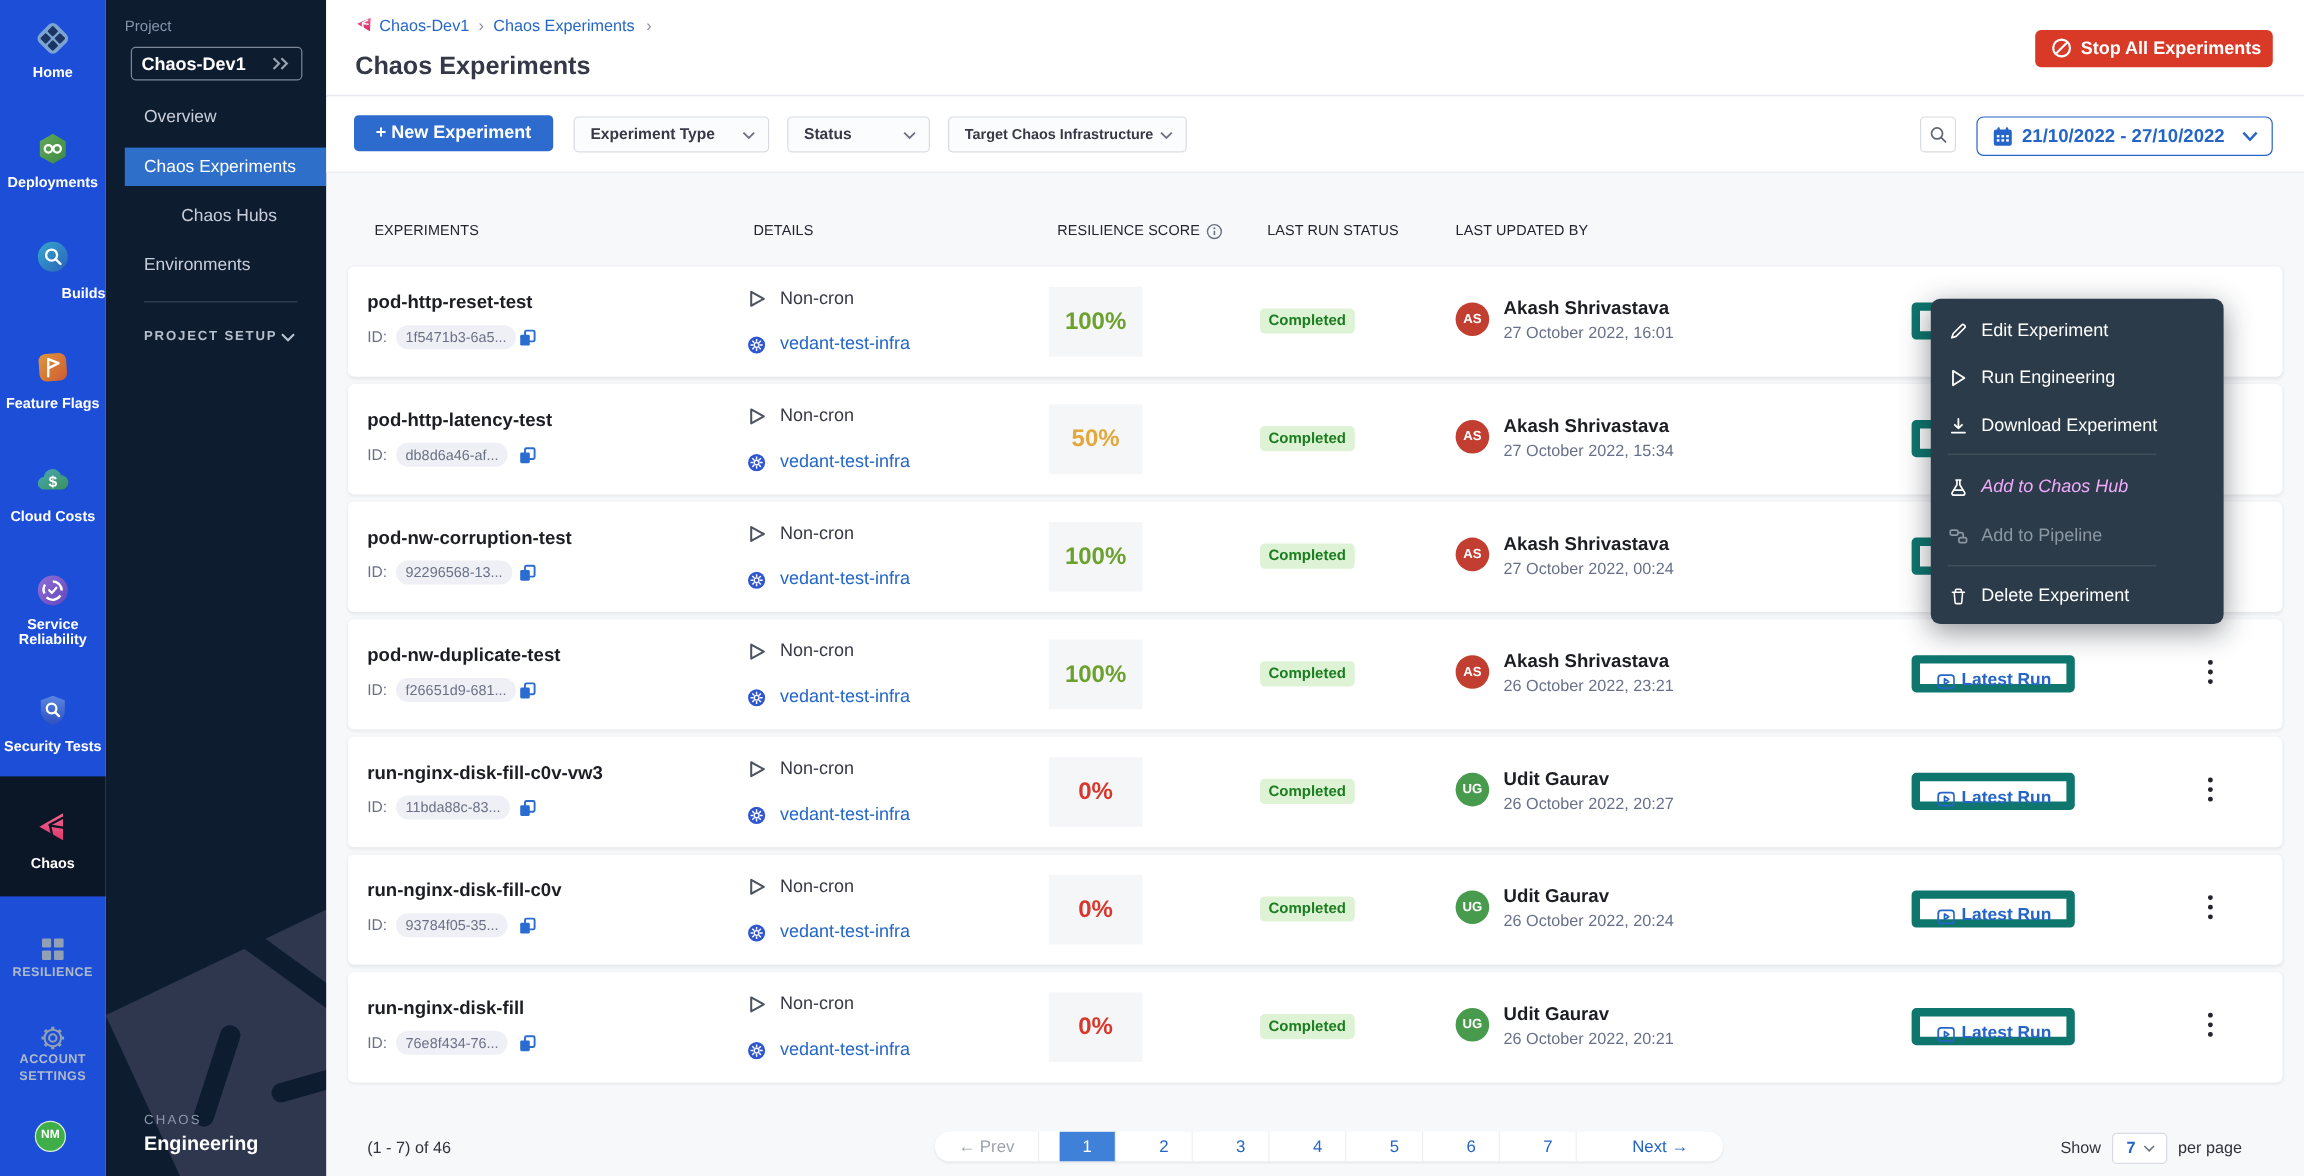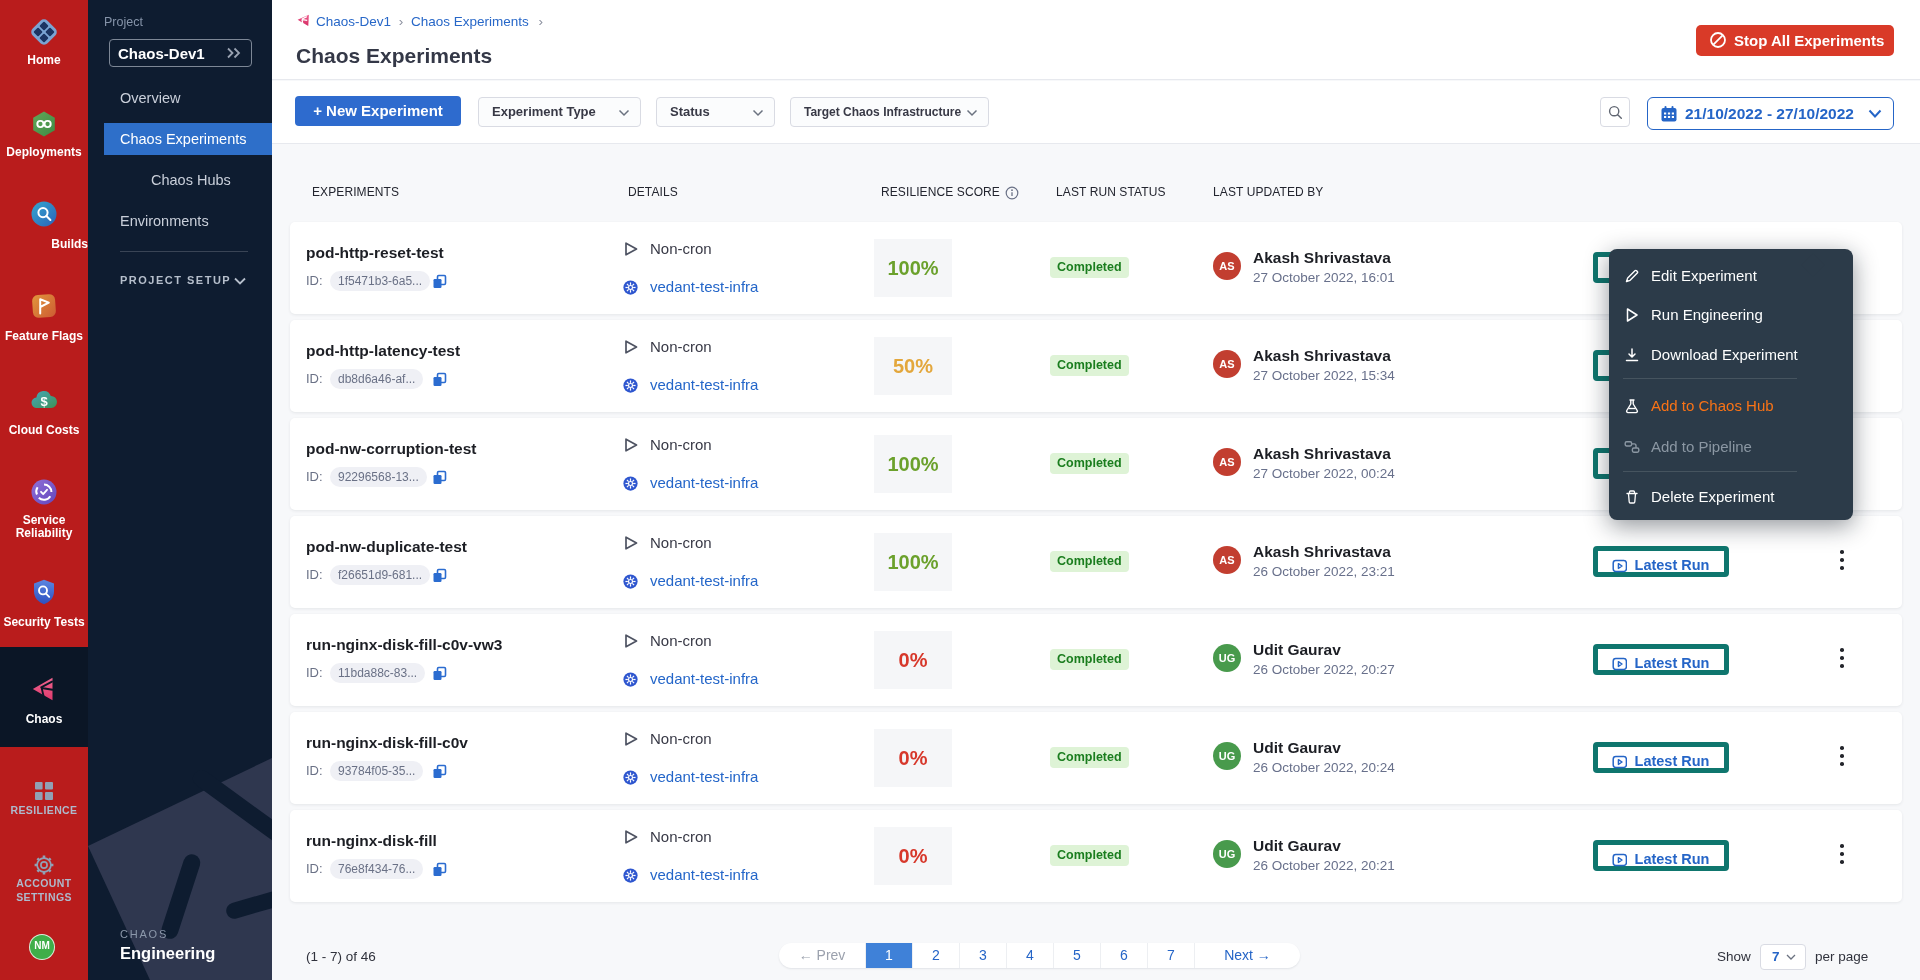--- a/index.html
+++ b/index.html
@@ -1,18 +1,18 @@
 <!DOCTYPE html>
 <html><head><meta charset="utf-8">
 <style>
 *{margin:0;padding:0;box-sizing:border-box;font-family:"Liberation Sans",sans-serif;}
 html,body{width:1920px;height:980px;overflow:hidden;background:#fff;position:relative;}
 .abs{position:absolute;}
 
-#rail{position:absolute;left:0;top:0;width:88px;height:980px;background:#b91c1c;}
+#rail{position:absolute;left:0;top:0;width:88px;height:980px;background:#1d4ed8;}
 .raillabel{position:absolute;left:0;width:88px;text-align:center;color:#fff;font-size:12px;font-weight:700;line-height:13px;}
 .raillabel2{position:absolute;left:0;width:88px;text-align:center;color:#aebacc;font-size:10.5px;font-weight:700;letter-spacing:.4px;line-height:14px;}
 #chaosblock{position:absolute;left:0;top:647px;width:88px;height:100px;background:#0b1626;}
 
 #subnav{position:absolute;left:88px;top:0;width:184px;height:980px;background:#0e1c30;overflow:hidden;}
 .snitem{position:absolute;left:0;width:184px;height:32px;line-height:32px;padding-left:32px;color:#c9cfda;font-size:14.5px;}
 .snsel{background:#2e6fc9;color:#fff;left:16px;width:168px;padding-left:16px;border-radius:0 0 0 0;}
 
 #main{position:absolute;left:272px;top:0;width:1648px;height:980px;background:#f7f8fa;}
 #hdr{position:absolute;left:0;top:0;width:1648px;height:80px;background:#fff;border-bottom:1px solid #e7e9ee;}
@@ -24,29 +24,29 @@
 .ename{position:absolute;left:16px;top:22px;font-size:15.5px;font-weight:700;color:#1c1e24;}
 .idlab{position:absolute;left:16px;top:51px;font-size:13px;color:#6a7186;}
 .idpill{position:absolute;left:40px;top:49px;height:20px;line-height:20px;padding:0 8px;background:#eff0f5;border-radius:10px;font-size:12px;color:#6a7186;}
 .noncron{position:absolute;left:360px;top:18px;font-size:15px;color:#383946;}
 .infra{position:absolute;left:360px;top:56px;font-size:15px;color:#2466c9;}
 .scorebox{position:absolute;left:584px;top:17px;width:78px;height:58px;background:#f5f6f8;text-align:center;line-height:58px;font-size:20px;font-weight:700;}
 .badge{position:absolute;left:760px;top:35px;height:21px;line-height:21px;padding:0 7px;background:#def3d6;border-radius:4px;font-size:12.5px;font-weight:600;color:#1a7d1e;}
 .avatar{position:absolute;left:923px;top:30px;width:28px;height:28px;border-radius:50%;color:#fff;font-size:11px;font-weight:700;text-align:center;line-height:28px;}
 .uname{position:absolute;left:963px;top:27px;font-size:15.5px;font-weight:700;color:#1c1e24;}
 .udate{position:absolute;left:963px;top:48px;font-size:13.5px;color:#68708b;}
-.lrbtn{position:absolute;left:1303px;top:30px;width:136px;height:31px;border:5px solid #0f766e;border-radius:4px;background:#fff;color:#2565c7;font-size:14.5px;font-weight:700;text-align:center;line-height:29px;}
+.lrbtn{position:absolute;left:1303px;top:30px;width:136px;height:31px;border:7px solid #0f766e;border-radius:4px;background:#fff;color:#2565c7;font-size:14.5px;font-weight:700;text-align:center;line-height:29px;}
 .kebab{position:absolute;left:1550px;top:34px;width:4px;}
 .kebab i{display:block;width:3.6px;height:3.6px;border-radius:50%;background:#24262c;margin:0 0 4.4px 0;}
 
 #cmenu{position:absolute;left:1337px;top:249px;width:244px;height:271px;background:#2c3b49;border-radius:8px;box-shadow:0 6px 24px rgba(10,20,30,.45);z-index:50;}
 .mi{position:absolute;left:42px;font-size:15px;color:#fdfefe;white-space:nowrap;}
 .mdiv{position:absolute;left:14px;width:174px;height:1px;background:#46545f;}
 
-#pgbar{position:absolute;left:507px;top:943px;height:25px;background:#fff;border-radius:13px;box-shadow:0 1px 2px rgba(40,50,70,.10);display:flex;overflow:hidden;}
+#pgbar{position:absolute;left:507px;top:943px;height:25px;background:#fff;border-radius:13px;box-shadow:0 1px 2px rgba(40,50,70,.10);display:flex;overflow:hidden;gap:17px;}
 .pcell{height:25px;line-height:25px;text-align:center;font-size:14px;color:#2565c7;border-right:1px solid #edeff2;}
 </style></head><body>
 <div id="rail">
     <svg class="abs" style="left:30px;top:18px;" width="28" height="28" viewBox="0 0 28 28">
       <g transform="rotate(45 14 14)">
         <rect x="3.5" y="3.5" width="21" height="21" rx="5" fill="#7ba4d3"></rect>
 <rect x="6.5" y="6.5" width="6.6" height="6.6" rx="1" fill="#1c3462"></rect>
         <rect x="14.9" y="6.5" width="6.6" height="6.6" rx="1" fill="#1c3462"></rect>
 <rect x="6.5" y="14.9" width="6.6" height="6.6" rx="1" fill="#1c3462"></rect>
         <rect x="14.9" y="14.9" width="6.6" height="6.6" rx="1" fill="#1c3462"></rect>
@@ -573,21 +573,21 @@
       </svg>
       <div class="mi" style="top:57px;color:#fdfefe;">Run Engineering</div>
       <svg class="abs" style="left:15px;top:98px;" width="16" height="16" viewBox="0 0 16 16">
         <path d="M8 2v7.5M5 7l3 3 3-3M2.5 13.5h11" stroke="#fff" stroke-width="1.5" fill="none" stroke-linecap="round" stroke-linejoin="round"></path>
       </svg>
       <div class="mi" style="top:97px;color:#fdfefe;">Download Experiment</div>
       <svg class="abs" style="left:15px;top:149px;" width="16" height="16" viewBox="0 0 16 16">
         <path d="M6 2h4M6.8 2v4l-4 6.5a1.4 1.4 0 0 0 1.2 2.1h8a1.4 1.4 0 0 0 1.2-2.1L9.2 6V2" stroke="#fff" stroke-width="1.4" fill="none" stroke-linecap="round" stroke-linejoin="round"></path>
         <line x1="4.4" y1="10.5" x2="11.6" y2="10.5" stroke="#fff" stroke-width="1.4"></line>
       </svg>
-      <div class="mi" style="top:148px;color:#f97316;">Add to Chaos Hub</div>
+      <div class="mi" style="top:148px;color:#f0abfc;font-style:italic;">Add to Chaos Hub</div>
       <svg class="abs" style="left:15px;top:189.5px;" width="16" height="16" viewBox="0 0 16 16">
         <g stroke="#8b97a3" stroke-width="1.4" fill="none">
           <rect x="1.2" y="2.8" width="6.4" height="4.2" rx="1.4"></rect>
           <rect x="8.4" y="9" width="6.4" height="4.2" rx="1.4"></rect>
           <path d="M7.6 4.9h2.6a1.8 1.8 0 0 1 1.8 1.8V9"></path>
         </g>
       </svg>
       <div class="mi" style="top:188.5px;color:#8b97a3;">Add to Pipeline</div>
       <svg class="abs" style="left:15px;top:240px;" width="16" height="16" viewBox="0 0 16 16">
         <path d="M3 4.5h10M5.5 4.5V3a1 1 0 0 1 1-1h3a1 1 0 0 1 1 1v1.5M4.5 4.5l.7 8.3a1.2 1.2 0 0 0 1.2 1.2h3.2a1.2 1.2 0 0 0 1.2-1.2l.7-8.3" stroke="#fff" stroke-width="1.3" fill="none" stroke-linecap="round"></path>

